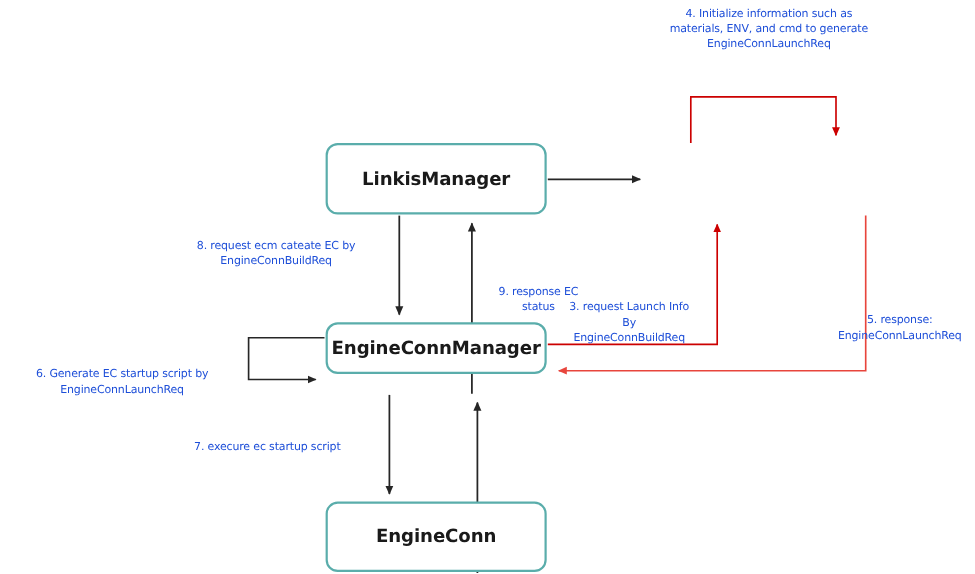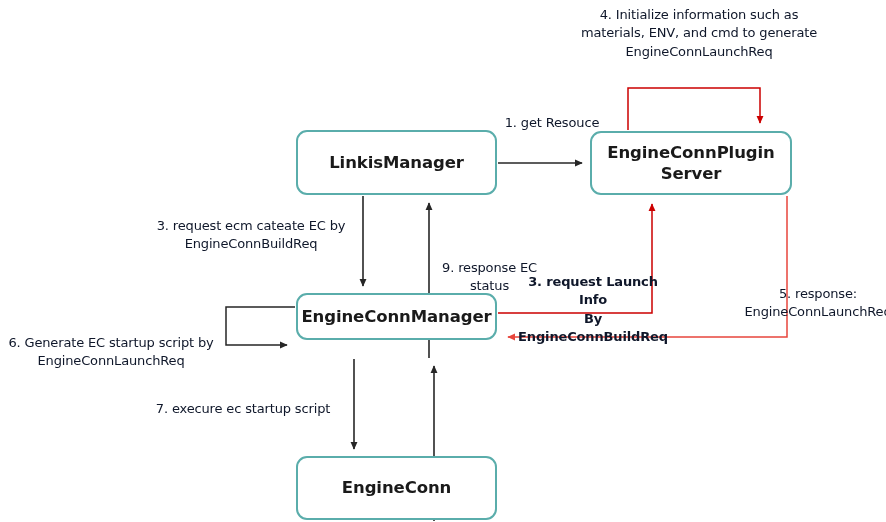--- a/index.html
+++ b/index.html
@@ -43,23 +43,23 @@
     line-height: 1.28;
     letter-spacing: -0.1px;
   }
   .node-label {
     display: block;
     padding: 0 6px;
     white-space: pre-line;
   }
   .edge-label {
     position: absolute;
-    color: #0f172a;
+    color: #1d4ed8;
     font-family: "DejaVu Sans", sans-serif;
-    font-size: 13px;
+    font-size: 10px;
     line-height: 1.42;
     text-align: center;
     white-space: pre-line;
     letter-spacing: -0.15px;
   }
 </style>
 </head>
 <body>
 
 <div id="canvas">
@@ -93,39 +93,34 @@
 
     <path d="M 354 359 L 354 449" fill="none" stroke="#262626" stroke-width="1.6" marker-end="url(#arrow-black)"></path>
 
     <path d="M 434 521 L 434 366" fill="none" stroke="#262626" stroke-width="1.6" marker-end="url(#arrow-black)"></path>
   </svg>
 
   <div class="node" style="left:296px; top:130px; width:201px; height:65px;">
     <span class="node-label">LinkisManager</span>
   </div>
 
-  <div class="node" style="left:590px; top:131px; width:202px; height:64px;">
-    <span class="node-label">EngineConnPlugin
-Server</span>
-  </div>
 
   <div class="node" style="left:296px; top:293px; width:201px; height:47px;">
     <span class="node-label">EngineConnManager</span>
   </div>
 
   <div class="node" style="left:296px; top:456px; width:201px; height:64px;">
     <span class="node-label">EngineConn</span>
   </div>
 
-  <div class="edge-label" style="left:497px; top:114px; width:110px;">1. get Resouce</div>
 
-  <div class="edge-label" style="left:146px; top:217px; width:210px;">3. request ecm cateate EC by
+  <div class="edge-label" style="left:146px; top:217px; width:210px;">8. request ecm cateate EC by
 EngineConnBuildReq</div>
 
-  <div class="edge-label" style="left:518px; top:273px; width:150px;font-weight:bold;">3. request Launch Info
+  <div class="edge-label" style="left:497px; top:273px; width:150px;">3. request Launch Info
 By
 EngineConnBuildReq</div>
 
   <div class="edge-label" style="left:572px; top:6px; width:254px;">4. Initialize information such as
 materials, ENV, and cmd to generate
 EngineConnLaunchReq</div>
 
   <div class="edge-label" style="left:733px; top:285px; width:170px;">5. response:
 EngineConnLaunchReq</div>
 

